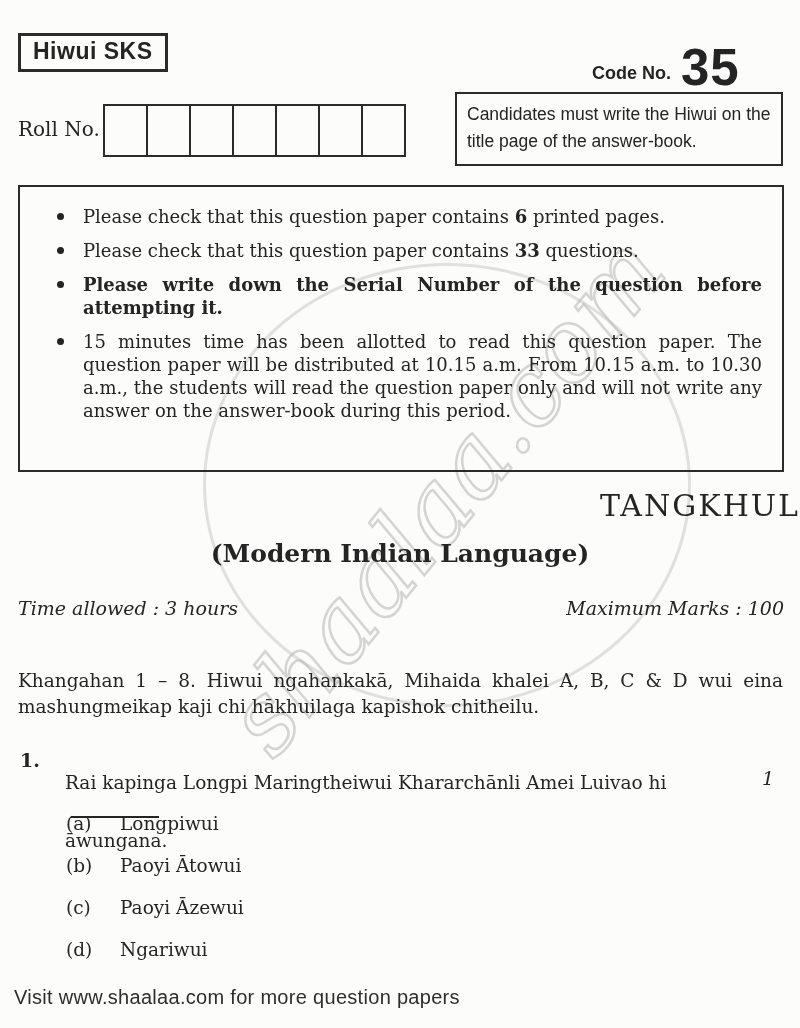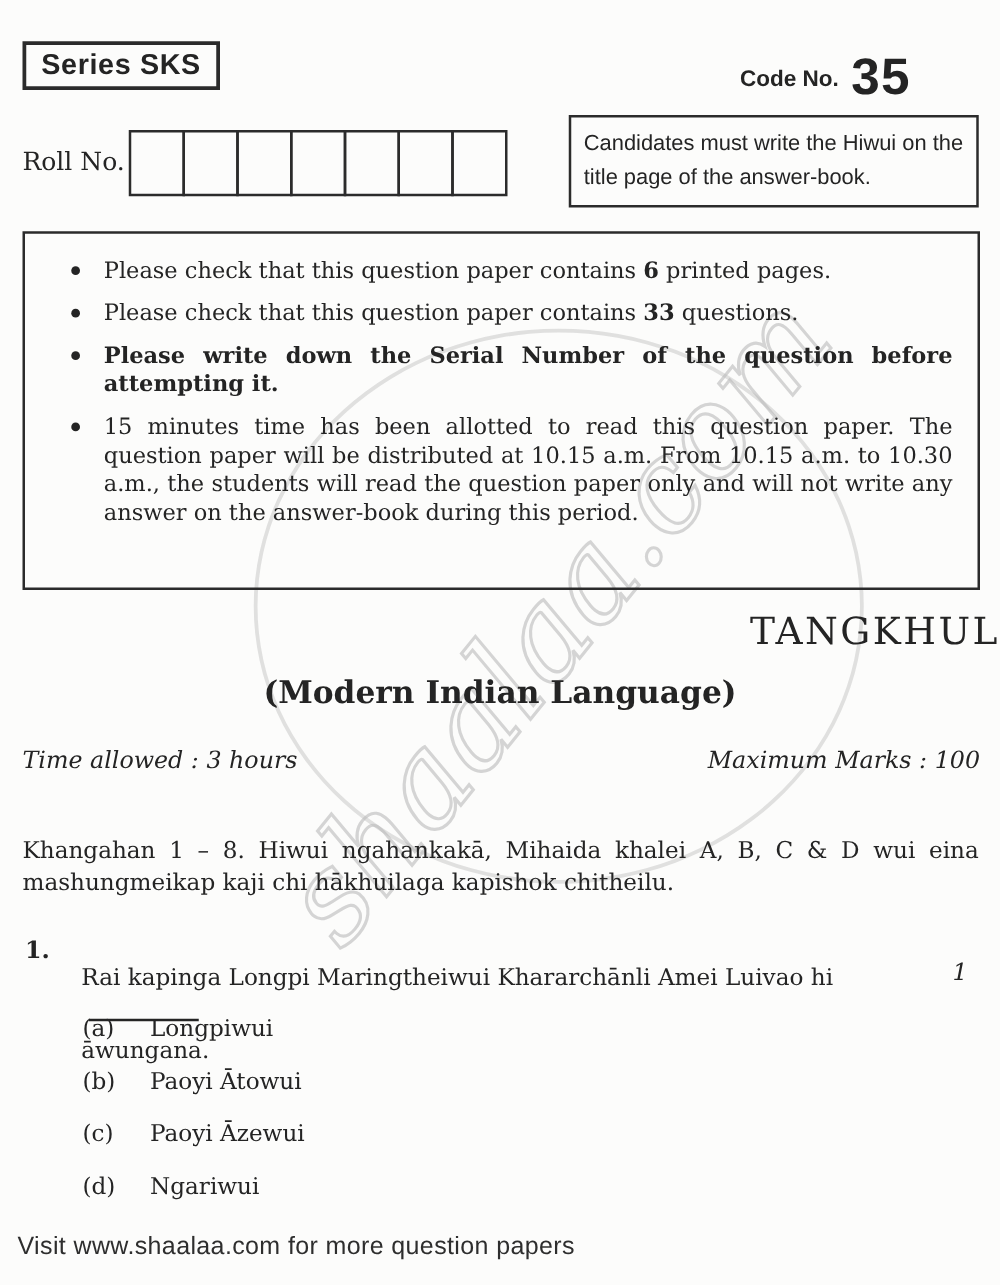--- a/index.html
+++ b/index.html
@@ -27,21 +27,21 @@
   .series-box{
     position:absolute; left:18px; top:33px; border:3px solid var(--border);
     padding:2px 12px 4px 12px; font-family:"Liberation Sans", sans-serif;
     font-weight:bold; font-size:23px; letter-spacing:.5px;
   }
   .code-group{
     position:absolute; left:592px; top:38px; font-family:"Liberation Sans", sans-serif;
     font-weight:bold; white-space:nowrap;
   }
   .code-label{font-size:18px; vertical-align:baseline;text-align:center;}
-  .code-number{font-size:41px; margin-left:10px; vertical-align:-6px; letter-spacing:1px;}
+  .code-number{font-size:51px; margin-left:10px; vertical-align:-6px; letter-spacing:1px;}
   .roll-label{position:absolute; left:18px; top:117px; font-size:20px;}
   .roll-cells{position:absolute; left:103px; top:104px; display:flex;}
   .roll-cell{width:41px; height:49px; border:2px solid var(--border); margin-left:-2px; background:transparent;}
   .roll-cell:first-child{margin-left:0;}
   .candidates-box{
     position:absolute; left:455px; top:92px; width:328px; box-sizing:border-box;
     border:2.5px solid var(--border); padding:7px 9px 9px 10px;
     font-family:"Liberation Sans", sans-serif; font-size:17.5px; line-height:27px;
   }
   
@@ -83,21 +83,21 @@
 <body>
 
 <div class="paper">
 
   <div class="wm-circle"></div>
   <div class="wm-text">shaalaa.com</div>
 
   <div class="content">
 
     <div class="series-box">
-      <span>Series SKS</span>
+      <span>Hiwui SKS</span>
     </div>
 
     <div class="code-group">
       <span class="code-label">Code No.</span><span class="code-number">35</span>
     </div>
 
     <div class="roll-label">Roll No.</div>
     <div class="roll-cells" id="roll-cells">
         <div class="roll-cell"></div>
         <div class="roll-cell"></div>

